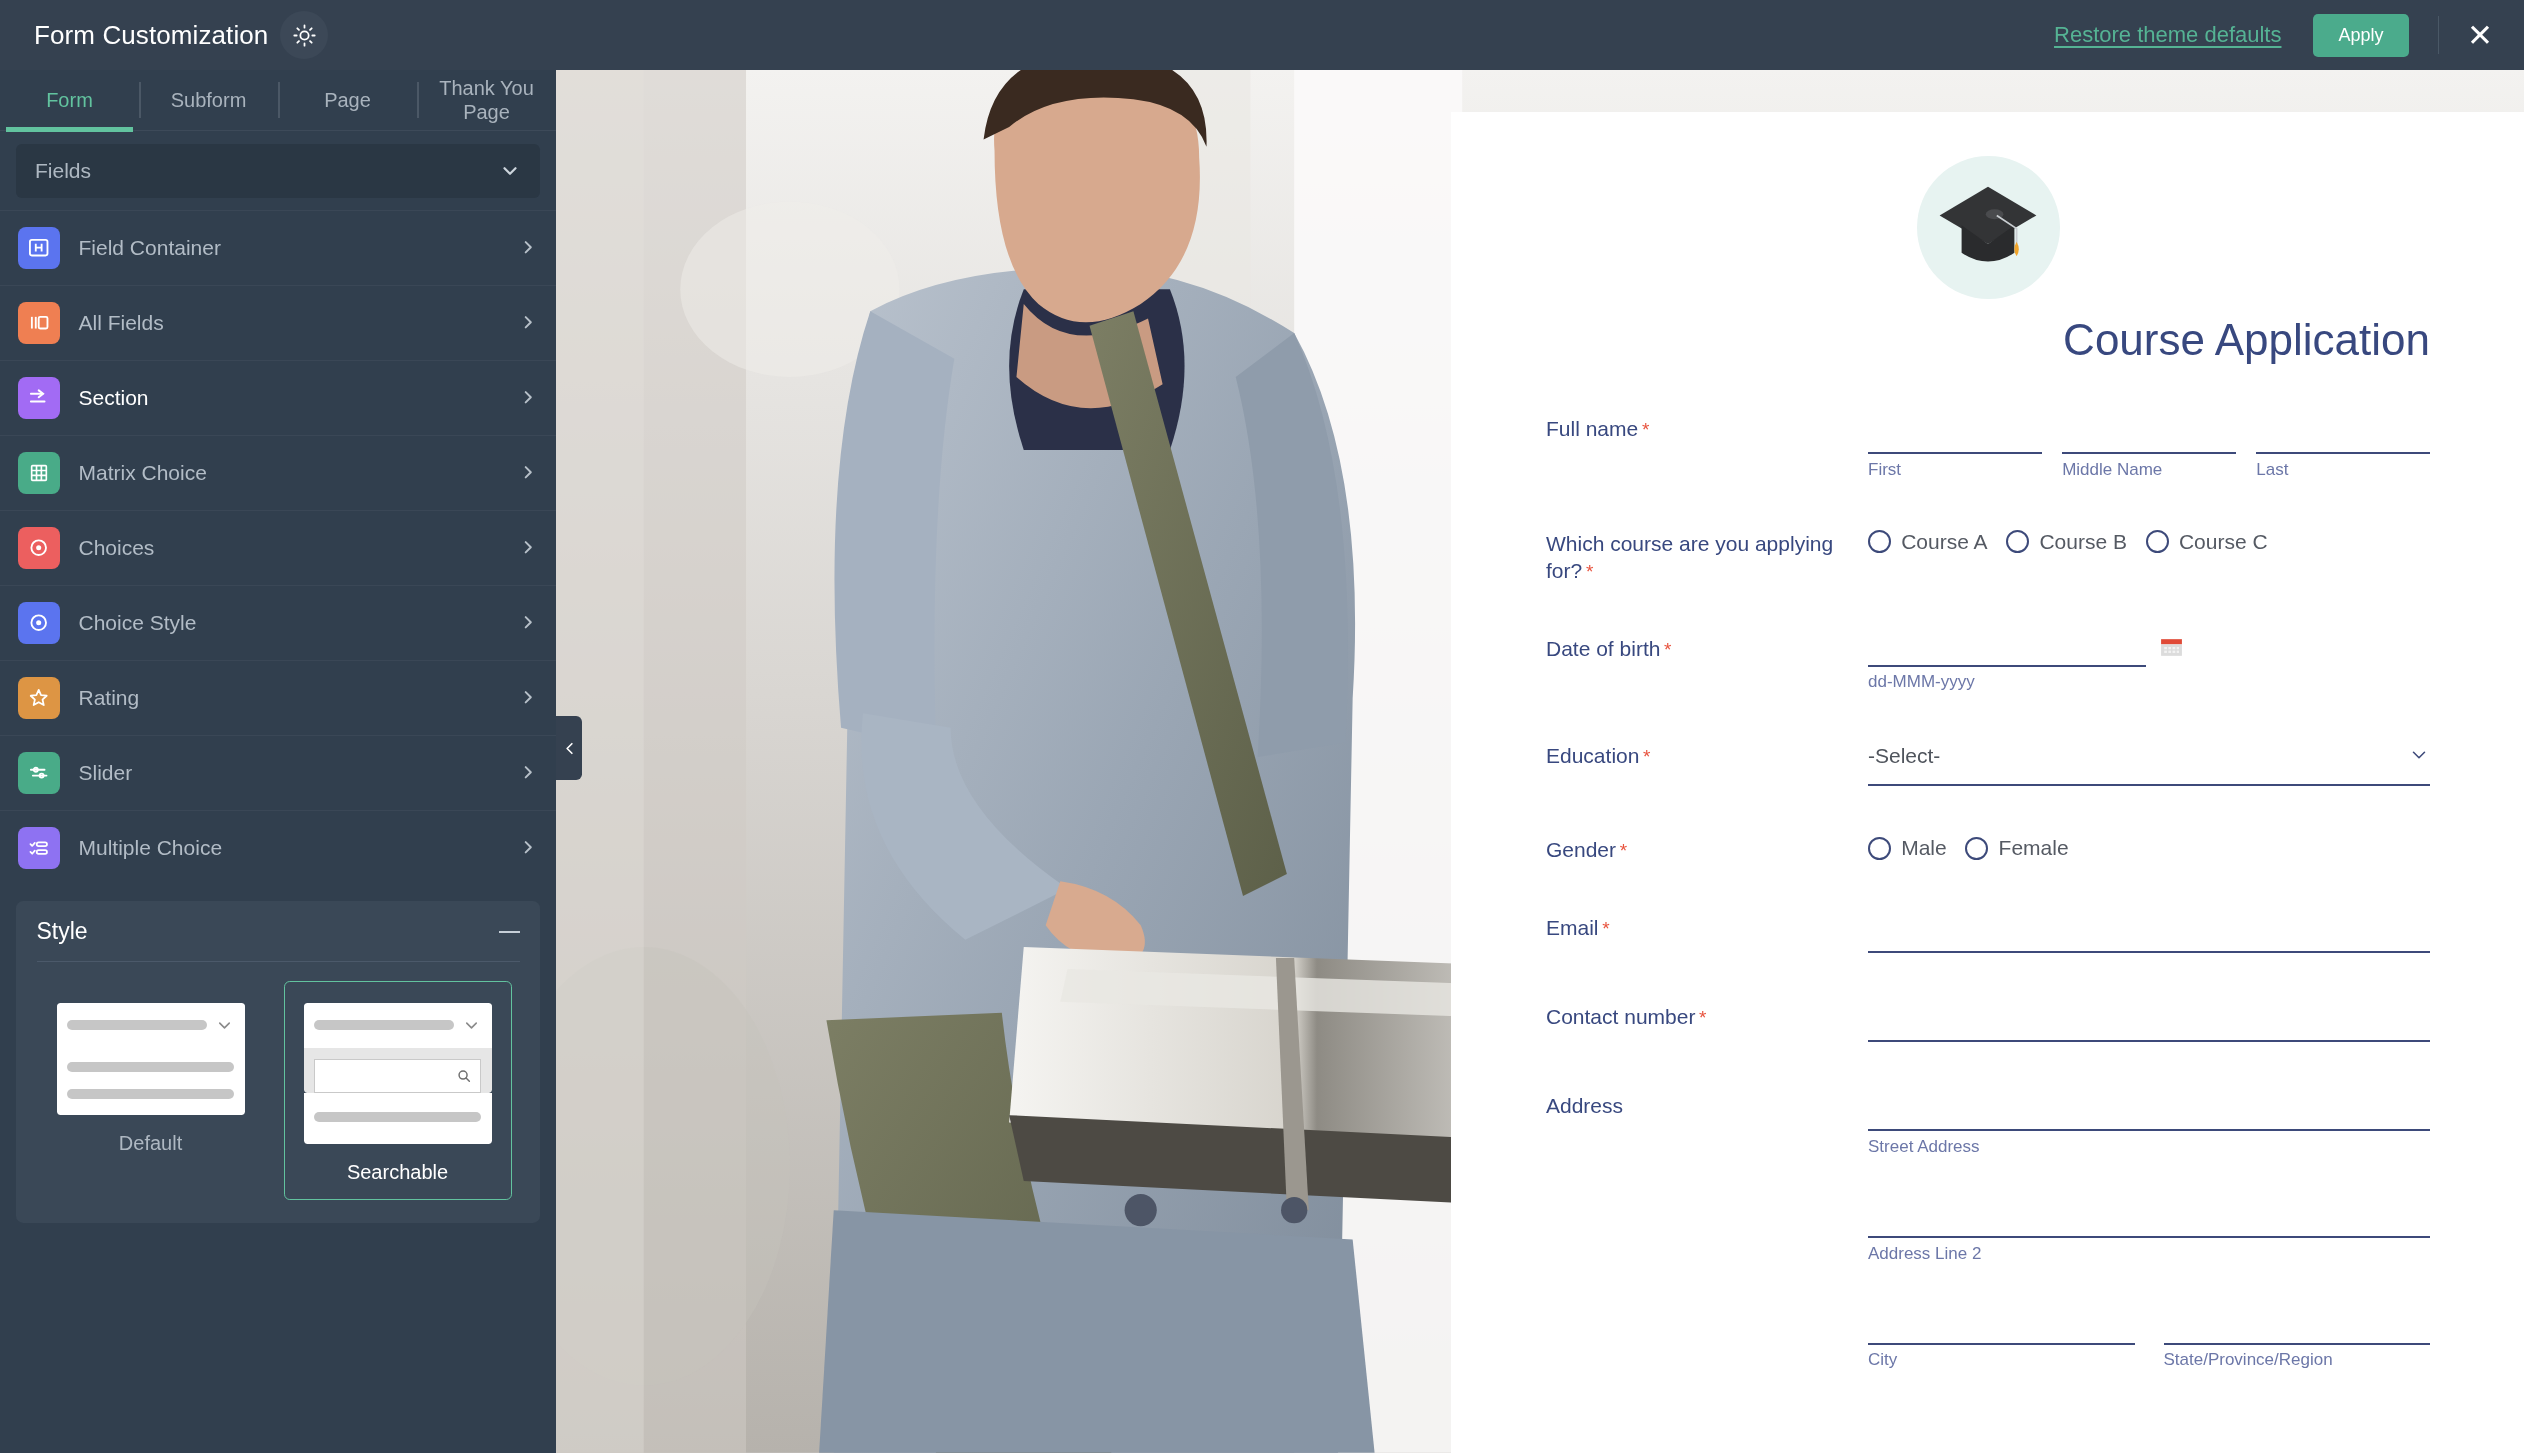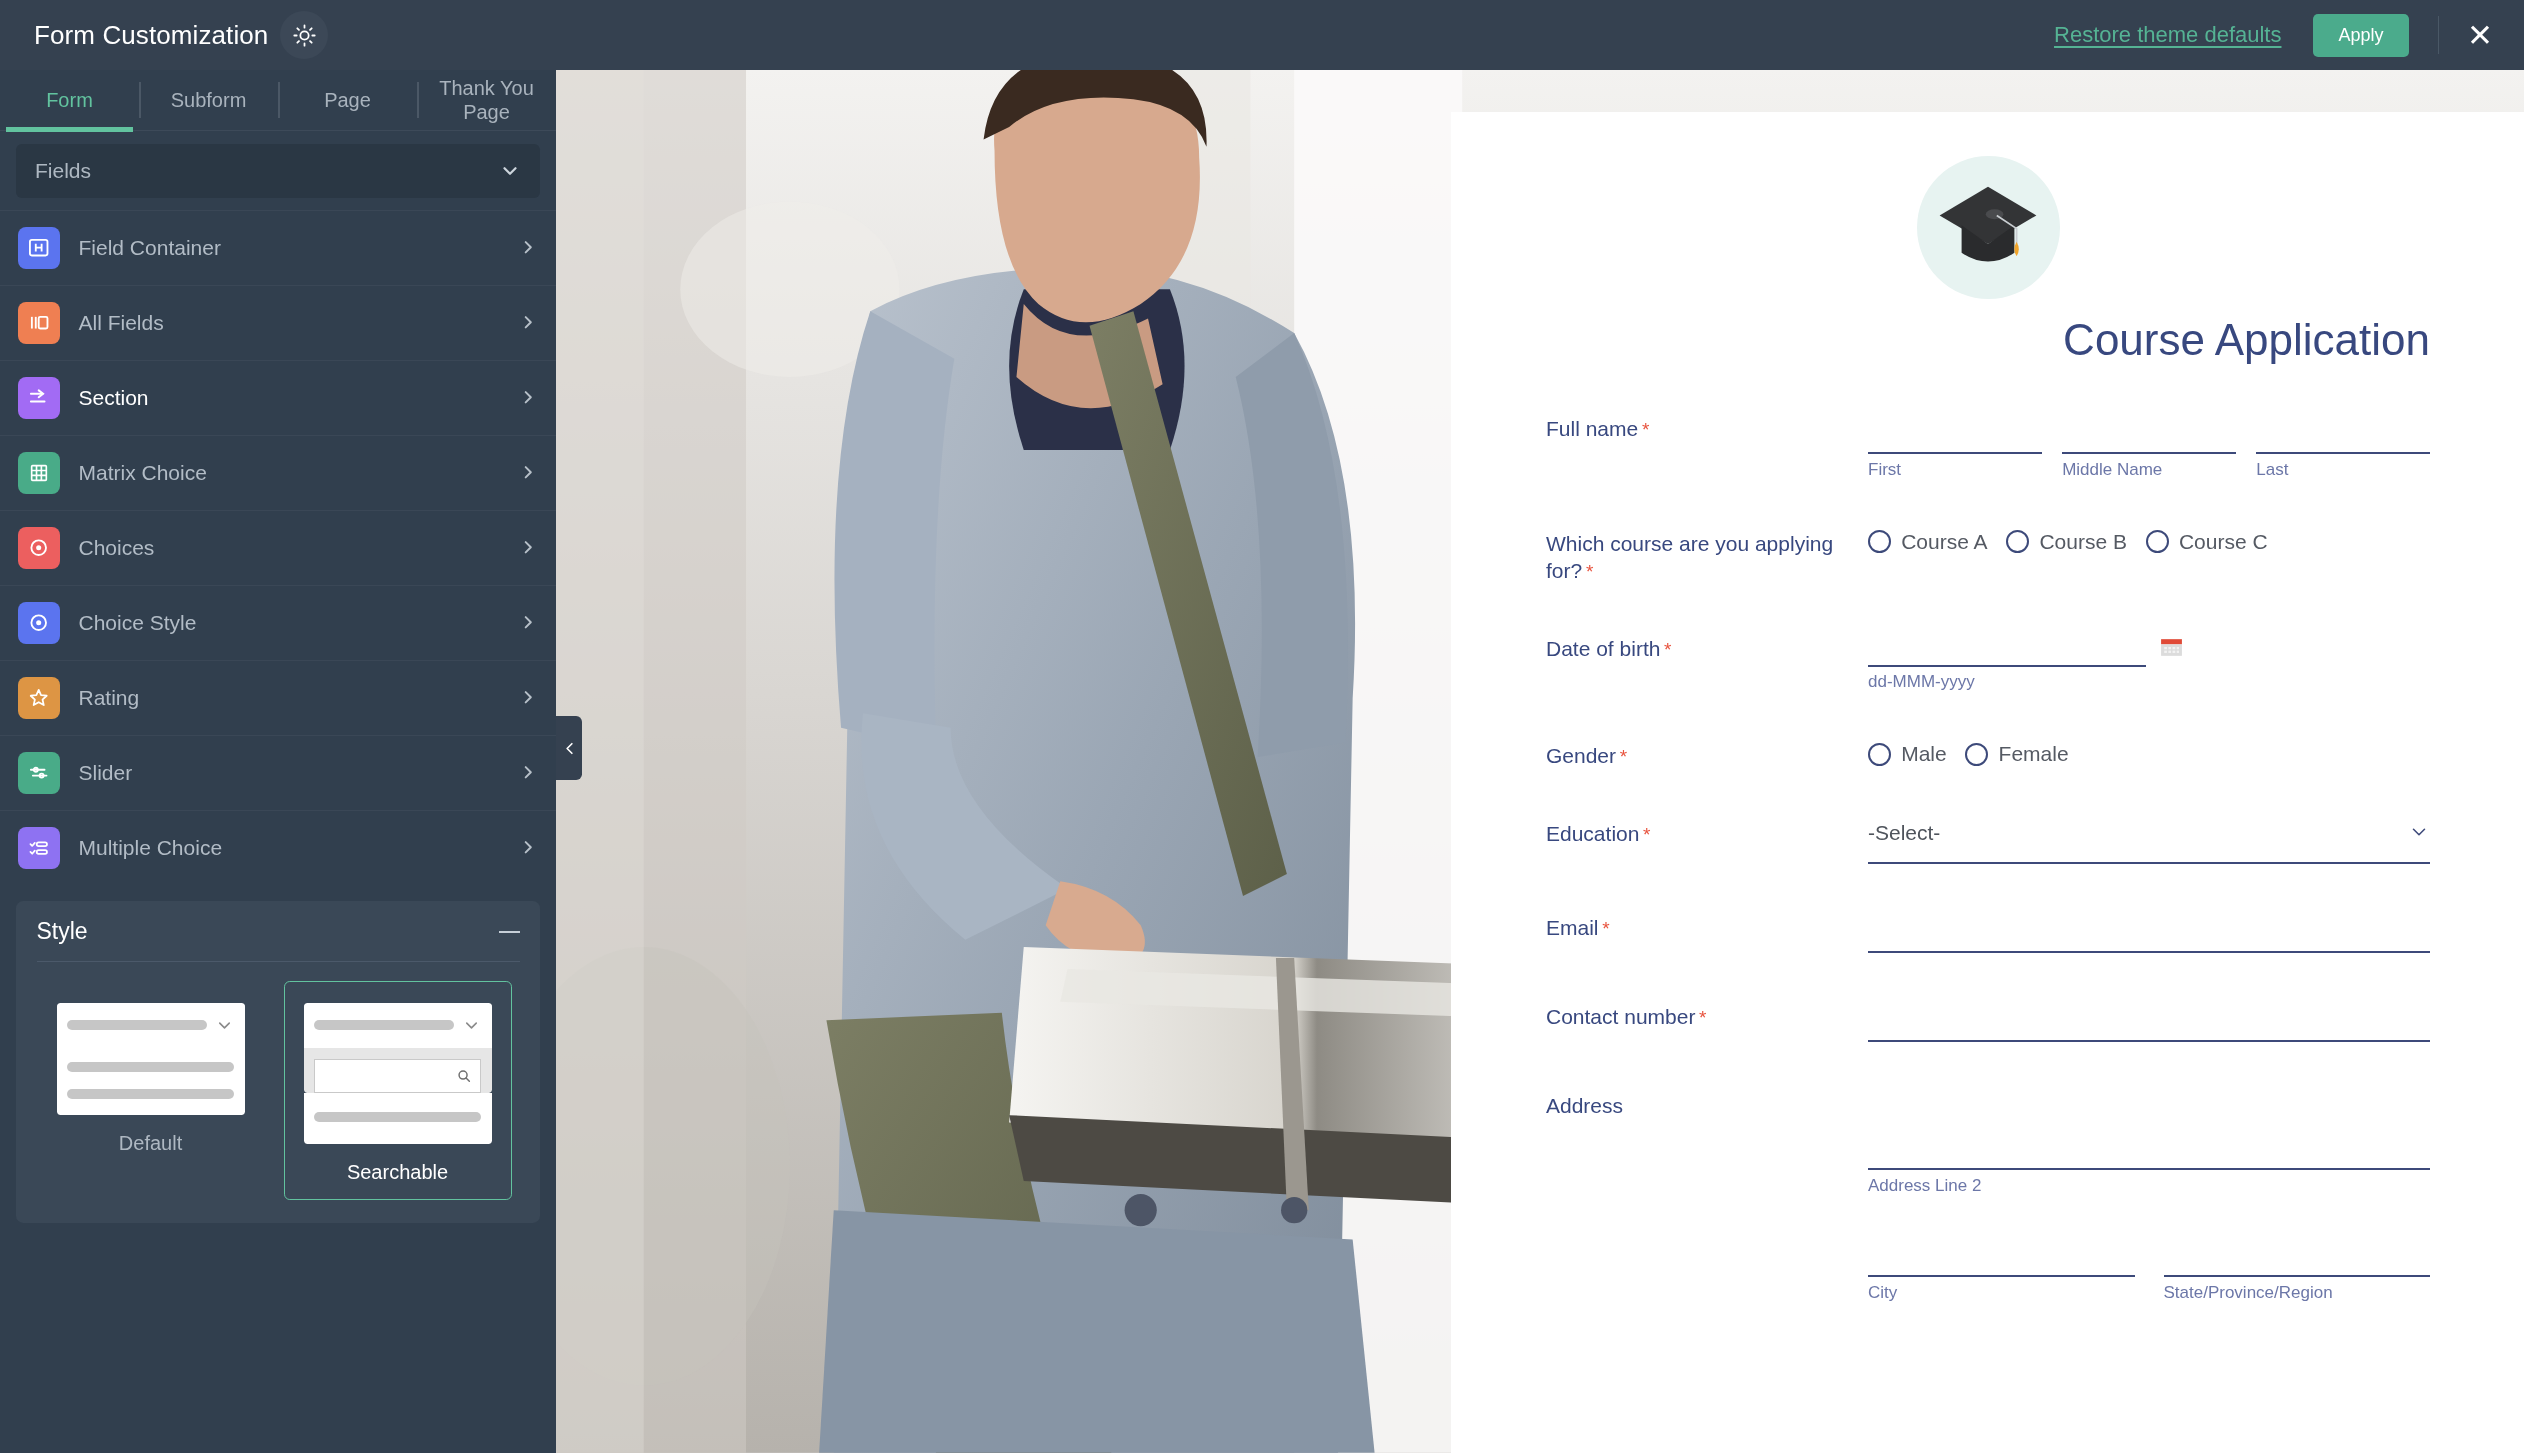--- a/index.html
+++ b/index.html
@@ -564,64 +564,68 @@
                     <rect x="13" y="15" width="2.6" height="2.2"></rect>
                     <rect x="17" y="15" width="2.2" height="2.2"></rect>
                 </g>
               </svg>
             </span>
           </div>
         </div>
       </div>
 
       <div class="frow">
+        <div class="flabel"><span>Education</span><span class="req">*</span></div>
+        <div class="fctl">
+          <div class="select-ctl">
+            <span class="select-val">-Select-</span>
+            <svg class="select-chev" width="22" height="22" viewBox="0 0 24 24" fill="none" stroke="currentColor" stroke-width="1.7" stroke-linecap="round" stroke-linejoin="round">
+                <polyline points="6 9 12 15 18 9"></polyline>
+              </svg>
+          </div>
+        </div>
+      </div>
+
+      <div class="frow">
         <div class="flabel"><span>Gender</span><span class="req">*</span></div>
         <div class="fctl">
           <div class="radio-grp">
             <label class="radio-item">
                 <span class="radio-dot"></span>
                 <span class="radio-txt">Male</span>
               </label>
             <label class="radio-item">
                 <span class="radio-dot"></span>
                 <span class="radio-txt">Female</span>
               </label>
           </div>
         </div>
       </div>
 
       <div class="frow">
-        <div class="flabel"><span>Education</span><span class="req">*</span></div>
-        <div class="fctl">
-          <div class="select-ctl">
-            <span class="select-val">-Select-</span>
-            <svg class="select-chev" width="22" height="22" viewBox="0 0 24 24" fill="none" stroke="currentColor" stroke-width="1.7" stroke-linecap="round" stroke-linejoin="round">
-                <polyline points="6 9 12 15 18 9"></polyline>
-              </svg>
-          </div>
-        </div>
-      </div>
-
-      <div class="frow">
         <div class="flabel"><span>Email</span><span class="req">*</span></div>
         <div class="fctl">
           <div class="line"></div>
         </div>
       </div>
 
       <div class="frow">
         <div class="flabel"><span>Contact number</span><span class="req">*</span></div>
         <div class="fctl">
           <div class="line"></div>
         </div>
       </div>
 
       <div class="frow">
         <div class="flabel"><span>Address</span></div>
         <div class="fctl">
+          <div>
+            <div class="line"></div>
+            <div class="sub">Street Address</div>
+          </div>
           <div class="mt-addr">
             <div class="line"></div>
             <div class="sub">Address Line 2</div>
           </div>
           <div class="mt-addr addr-two">
             <div>
               <div class="line"></div>
               <div class="sub">City</div>
             </div>
             <div>

